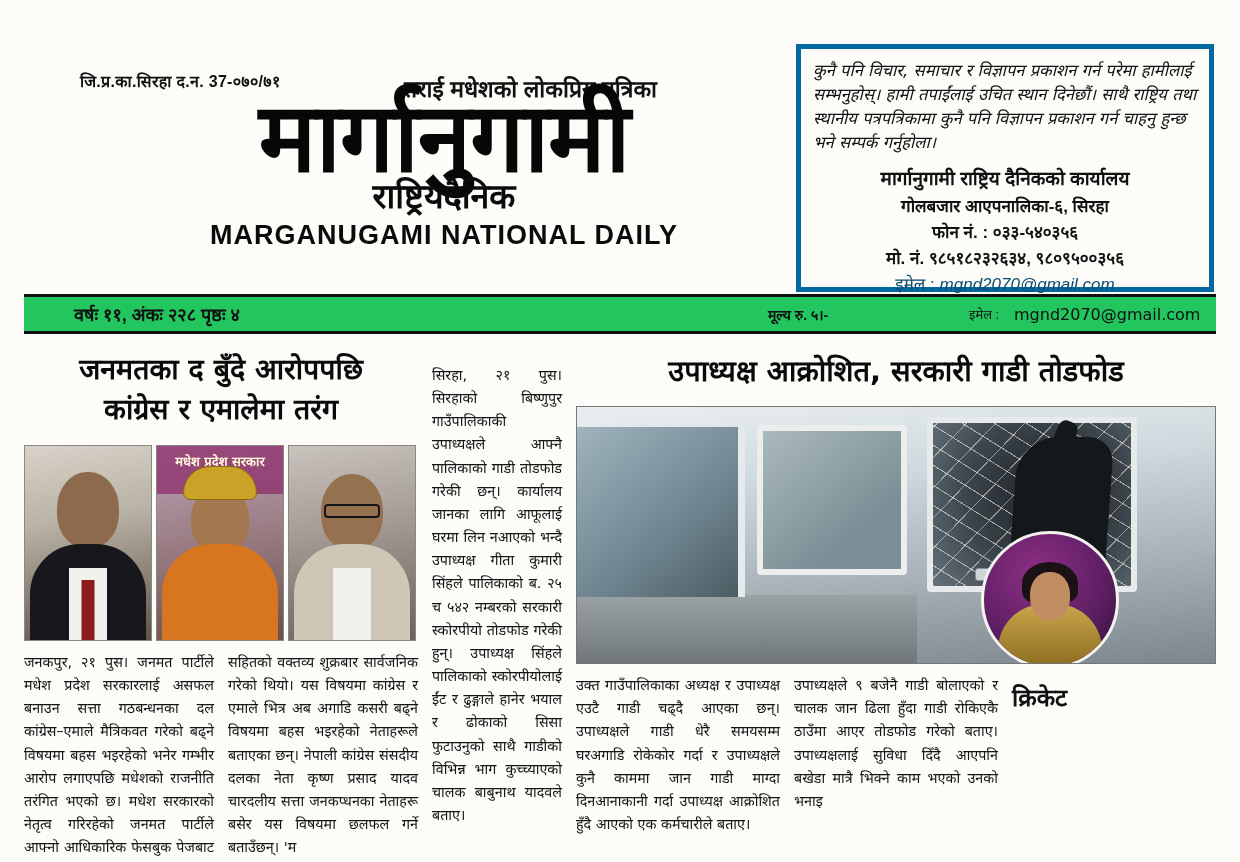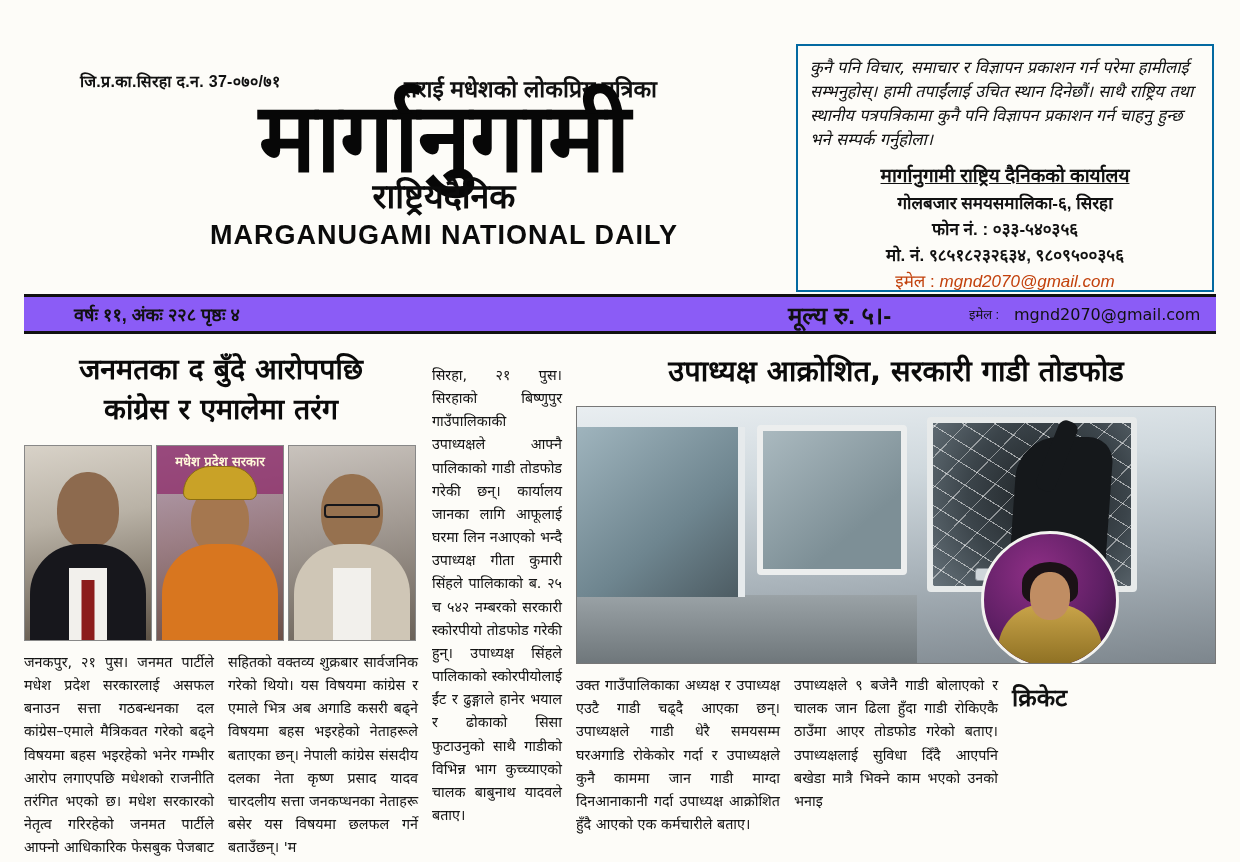--- a/index.html
+++ b/index.html
@@ -74,63 +74,62 @@
     font-family: "Liberation Sans", sans-serif;
   }
 
   
   .office-box {
     position: absolute;
     right: 2px;
     top: 22px;
     width: 418px;
     height: 248px;
-    border: 2px solid #0369a1;
+    border: 5px solid #0369a1;
     padding: 10px 12px;
   }
   .office-note {
     font-size: 16.5px;
     line-height: 1.45;
     color: #111;
     font-style: italic;
     font-family: "DejaVu Sans", sans-serif;
   }
   .office-title {
     margin-top: 10px;
     text-align: center;
     font-size: 19px;
     font-weight: bold;
     color: #111;
-    text-decoration: underline;
   }
   .office-line {
     text-align: center;
     font-size: 17px;
     font-weight: bold;
     color: #111;
     margin-top: 3px;
   }
   .office-mail {
     text-align: center;
     font-size: 17px;
     margin-top: 3px;
-    color: #c2410c;
+    color: #0c4a6e;
   }
   .office-mail i { font-style: italic; }
 
   
   .strip {
     position: relative;
     margin-top: 4px;
     height: 40px;
     border-top: 3px solid #111;
     border-bottom: 3px solid #111;
     display: flex;
     align-items: flex-end;
-    background: #8b5cf6;
+    background: #22c55e;
   }
   .strip-inner {
     position: relative;
     width: 100%;
     height: 100%;
     display: flex;
     align-items: center;
   }
   .strip-left {
     position: absolute;
@@ -141,22 +140,22 @@
   }
   .strip-center {
     position: absolute;
     left: 330px;
     font-size: 19px;
     font-weight: bold;
     color: #111;
   }
   .strip-price {
     position: absolute;
-    left: 764px;
-    font-size: 24px;
+    left: 744px;
+    font-size: 14px;
     font-weight: bold;
     color: #111;
   }
   .strip-email-label {
     position: absolute;
     left: 945px;
     font-size: 13px;
     color: #111;
   }
   .strip-email {
@@ -452,21 +451,21 @@
       <div class="title-sub-row">
         <span>राष्ट्रिय</span>
         <span>दैनिक</span>
       </div>
       <div class="title-en">MARGANUGAMI NATIONAL DAILY</div>
     </div>
 
     <div class="office-box">
       <div class="office-note">कुनै पनि विचार, समाचार र विज्ञापन प्रकाशन गर्न परेमा हामीलाई सम्भनुहोस्। हामी तपाईंलाई उचित स्थान दिनेछौं। साथै राष्ट्रिय तथा स्थानीय पत्रपत्रिकामा कुनै पनि विज्ञापन प्रकाशन गर्न चाहनु हुन्छ भने सम्पर्क गर्नुहोला।</div>
       <div class="office-title">मार्गानुगामी राष्ट्रिय दैनिकको कार्यालय</div>
-      <div class="office-line">गोलबजार समयसमालिका-६, सिरहा</div>
+      <div class="office-line">गोलबजार आएपनालिका-६, सिरहा</div>
       <div class="office-line">फोन नं. : ०३३-५४०३५६</div>
       <div class="office-line">मो. नं. ९८५१८२३२६३४, ९८०९५००३५६</div>
       <div class="office-mail">
         <span>इमेल :</span>
         <i>mgnd2070@gmail.com</i>
       </div>
     </div>
   </div>
 
   <div class="strip">

